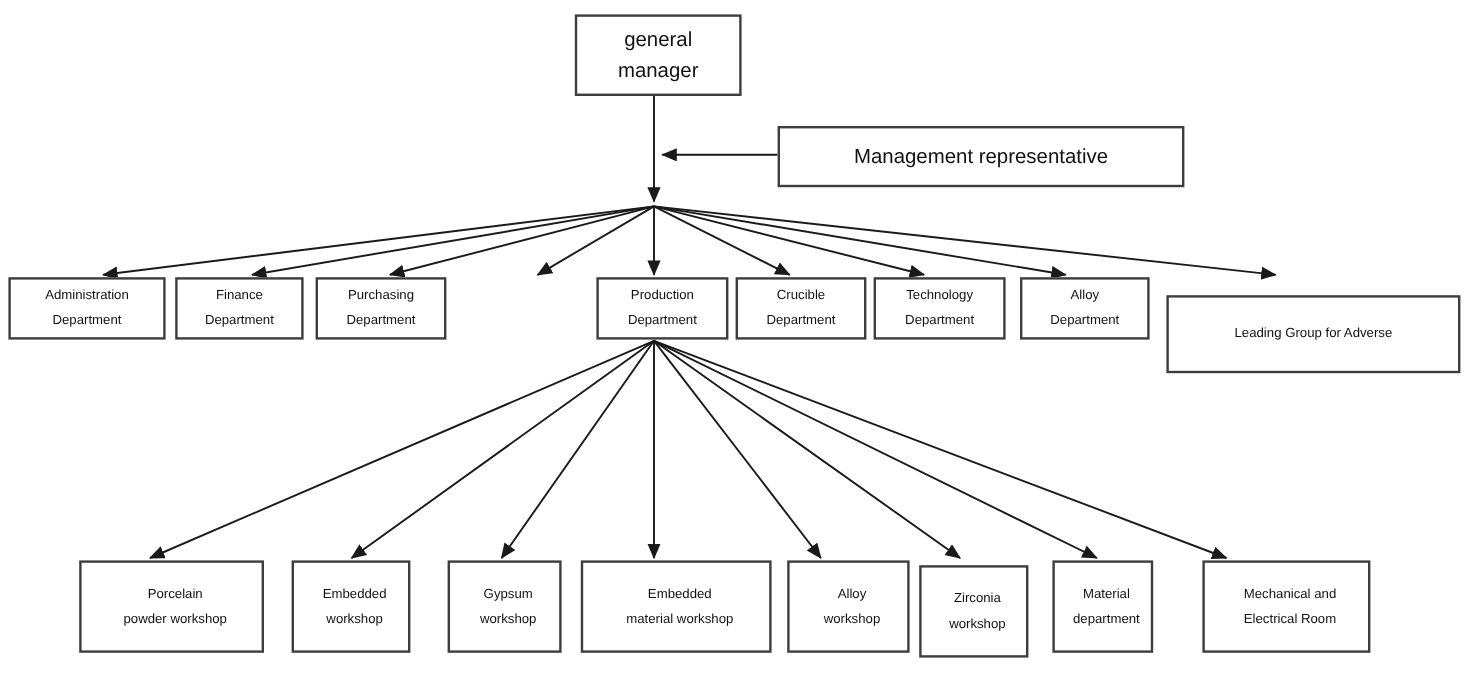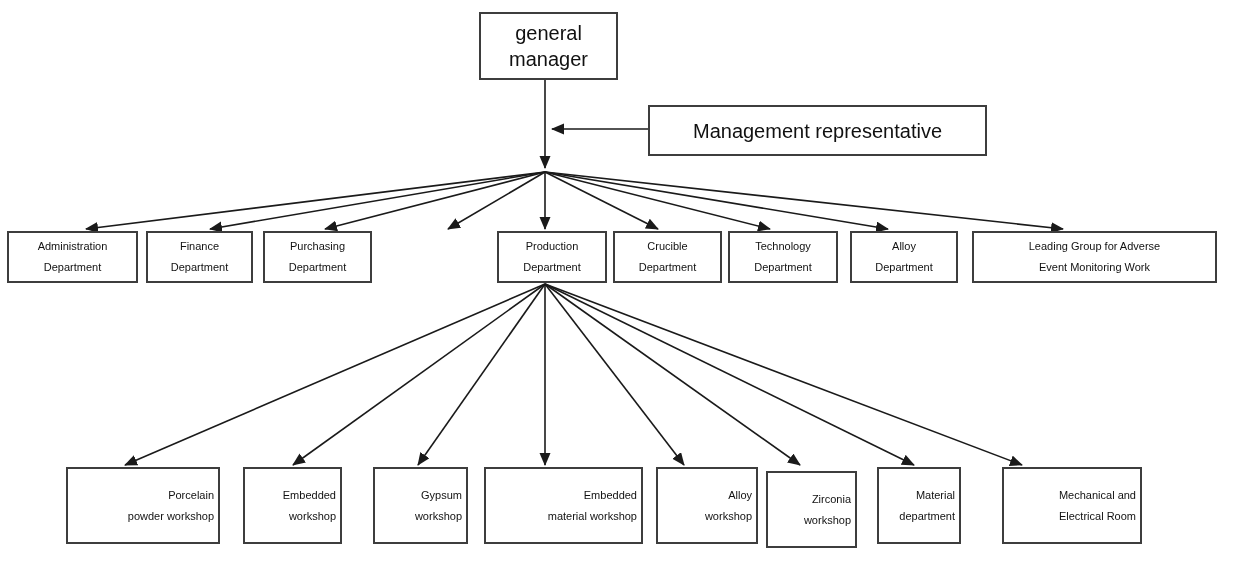--- a/index.html
+++ b/index.html
@@ -24,23 +24,23 @@
     border: 2px solid #3d3d3d;
     background: #ffffff;
     display: flex;
     flex-direction: column;
     justify-content: center;
     align-items: center;
     text-align: center;
     line-height: 21px;
     font-size: 11px;
   }
-  .node.big { font-size: 20px; line-height: 26px; }
+  .node.big { font-size: 17px; line-height: 26px; }
   .node.leftalign {
-    align-items: flex-end;
+    align-items: center;
     text-align: left;
     padding-left: 10px;
     padding-right: 4px;
   }
   .node span { white-space: nowrap; }
 </style>
 </head>
 <body>
 
 <div class="canvas">
@@ -106,23 +106,22 @@
     <span>Department</span>
   </div>
   <div class="node" style="left:728px;top:231px;width:110px;height:52px">
     <span>Technology</span>
     <span>Department</span>
   </div>
   <div class="node" style="left:850px;top:231px;width:108px;height:52px">
     <span>Alloy</span>
     <span>Department</span>
   </div>
-  <div class="node" style="left:972px;top:231px;width:245px;height:52px">
+  <div class="node" style="left:972px;top:246px;width:245px;height:65px">
     <span>Leading Group for Adverse</span>
-    <span>Event Monitoring Work</span>
   </div>
 
   <div class="node leftalign" style="left:66px;top:467px;width:154px;height:77px">
     <span>Porcelain</span>
     <span>powder workshop</span>
   </div>
   <div class="node leftalign" style="left:243px;top:467px;width:99px;height:77px">
     <span>Embedded</span>
     <span>workshop</span>
   </div>

